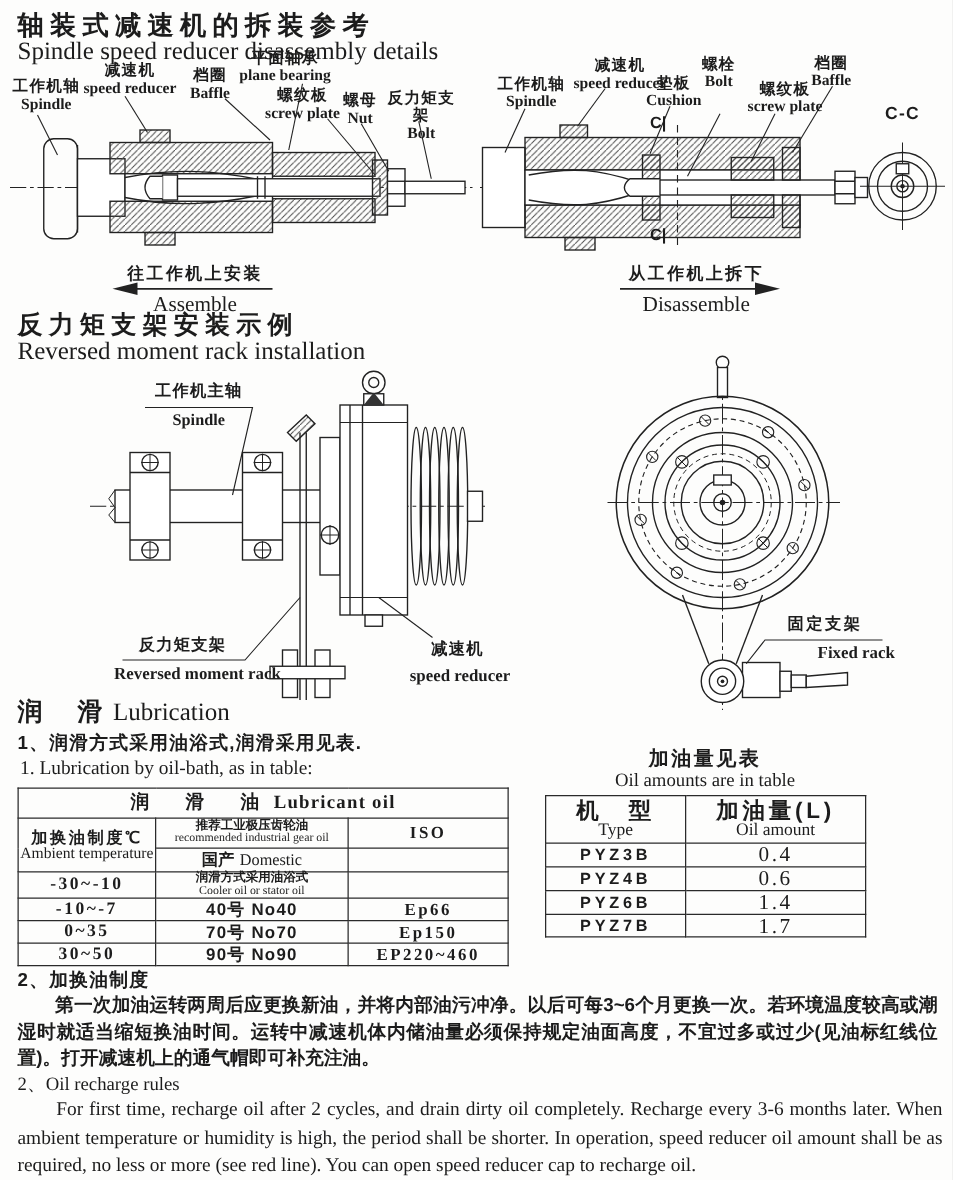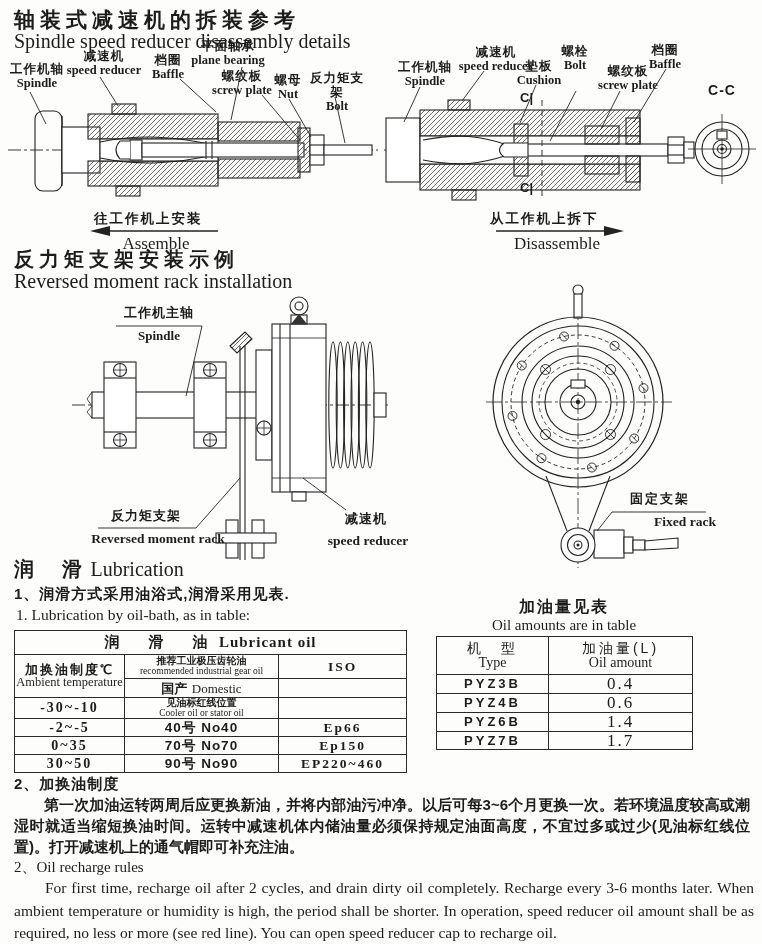--- a/index.html
+++ b/index.html
@@ -6,33 +6,33 @@
   #page{position:relative;width:762px;height:944px;background:#fdfdfc;color:#1c1c1c;overflow:hidden;
         font-family:"Liberation Sans",sans-serif}
   .abs{position:absolute}
   .cnb{font-family:"Liberation Sans",sans-serif;font-weight:bold}
   .ser{font-family:"Liberation Serif",serif}
   .h1cn{font-size:21px;font-weight:bold;letter-spacing:5px;font-family:"Liberation Sans",sans-serif}
   .h1en{font-size:20px;font-family:"Liberation Serif",serif}
   .dlabel{position:absolute;text-align:center;line-height:1.12}
   .dlabel .l1{display:block;font-size:12.5px;letter-spacing:1px;font-family:"Liberation Sans",sans-serif;font-weight:bold}
   .dlabel .l2{display:block;font-size:12.5px;font-family:"Liberation Serif",serif;font-weight:bold}
-  .capcn{position:absolute;text-align:left;font-size:13.5px;font-weight:bold;letter-spacing:2px}
+  .capcn{position:absolute;text-align:center;font-size:13.5px;font-weight:bold;letter-spacing:2px}
   .capen{position:absolute;text-align:center;font-size:17px;font-family:"Liberation Serif",serif}
   .cmark{position:absolute;font-size:13px;font-weight:bold;font-family:"Liberation Sans",sans-serif}
   .dtable{border-collapse:collapse;position:absolute;table-layout:fixed;background:#fdfdfc}
   .dtable td{border:1.6px solid #2a2a2a;text-align:center;vertical-align:middle;padding:0;line-height:1.05}
   .t1title .a{font-size:15px;font-weight:bold;letter-spacing:7px}
   .t1title .b{font-size:15px;font-weight:bold;font-family:"Liberation Serif",serif;letter-spacing:1px}
   .tempv{font-size:14px;font-weight:bold;font-family:"Liberation Serif",serif;letter-spacing:2px}
   .oilv{font-size:13.5px;font-weight:bold;letter-spacing:1px}
   .isov{font-size:13.5px;font-weight:bold;font-family:"Liberation Serif",serif;letter-spacing:2px}
   .tinycn{font-size:10px;font-weight:bold;display:block}
   .tinyen{font-size:9.5px;font-family:"Liberation Serif",serif;display:block}
-  .hd1{font-size:14px;font-weight:normal;letter-spacing:3px;display:block}
+  .hd1{font-size:18px;font-weight:bold;letter-spacing:3px;display:block}
   .hd2{font-size:14px;font-family:"Liberation Serif",serif;display:block}
   .typev{font-size:13px;font-weight:bold;letter-spacing:3px}
   .amtv{font-size:17px;font-weight:normal;font-family:"Liberation Serif",serif;letter-spacing:2px}
   .para-cn{font-size:15px;font-weight:600;line-height:21px;text-indent:2em;text-align:justify}
   .para-en{font-size:15.5px;font-family:"Liberation Serif",serif;line-height:22.5px;text-indent:2em;text-align:justify}
 </style>
 </head>
 <body>
 
 <div id="page">
@@ -355,27 +355,27 @@
     <tr style="height:19px">
       <td>
         <span class="cnb" style="font-size:13px">国产</span>
         <span class="ser" style="font-size:13px">Domestic</span>
       </td>
       <td></td>
     </tr>
     <tr style="height:21px">
       <td class="tempv">-30~-10</td>
       <td>
-        <span class="tinycn">见油标红线位置</span>
+        <span class="tinycn">润滑方式采用油浴式</span>
         <span class="tinyen">Cooler oil or stator oil</span>
       </td>
       <td></td>
     </tr>
     <tr style="height:18px">
-      <td class="tempv">-2~-5</td>
+      <td class="tempv">-10~-7</td>
       <td class="oilv">40号 No40</td>
       <td class="isov">Ep66</td>
     </tr>
     <tr style="height:18px">
       <td class="tempv">0~35</td>
       <td class="oilv">70号 No70</td>
       <td class="isov">Ep150</td>
     </tr>
     <tr style="height:18px">
       <td class="tempv">30~50</td>

